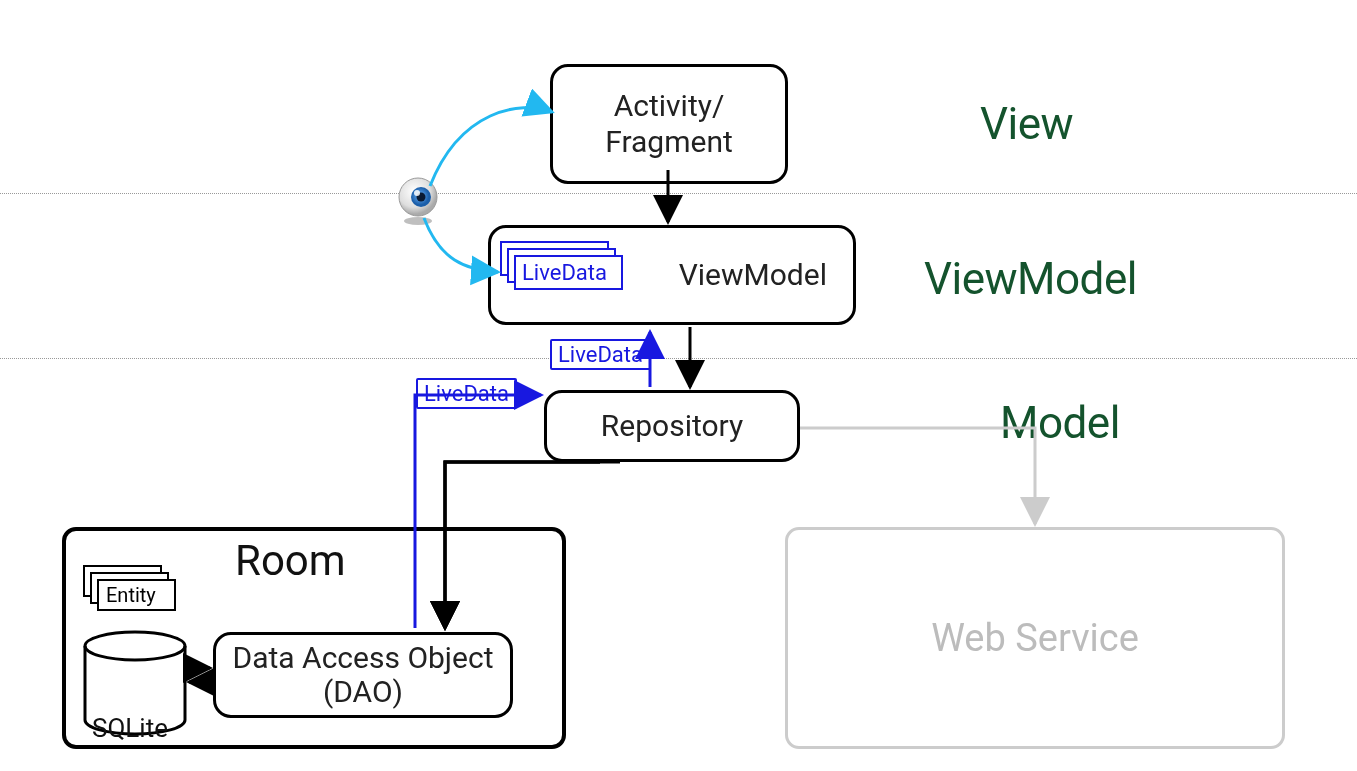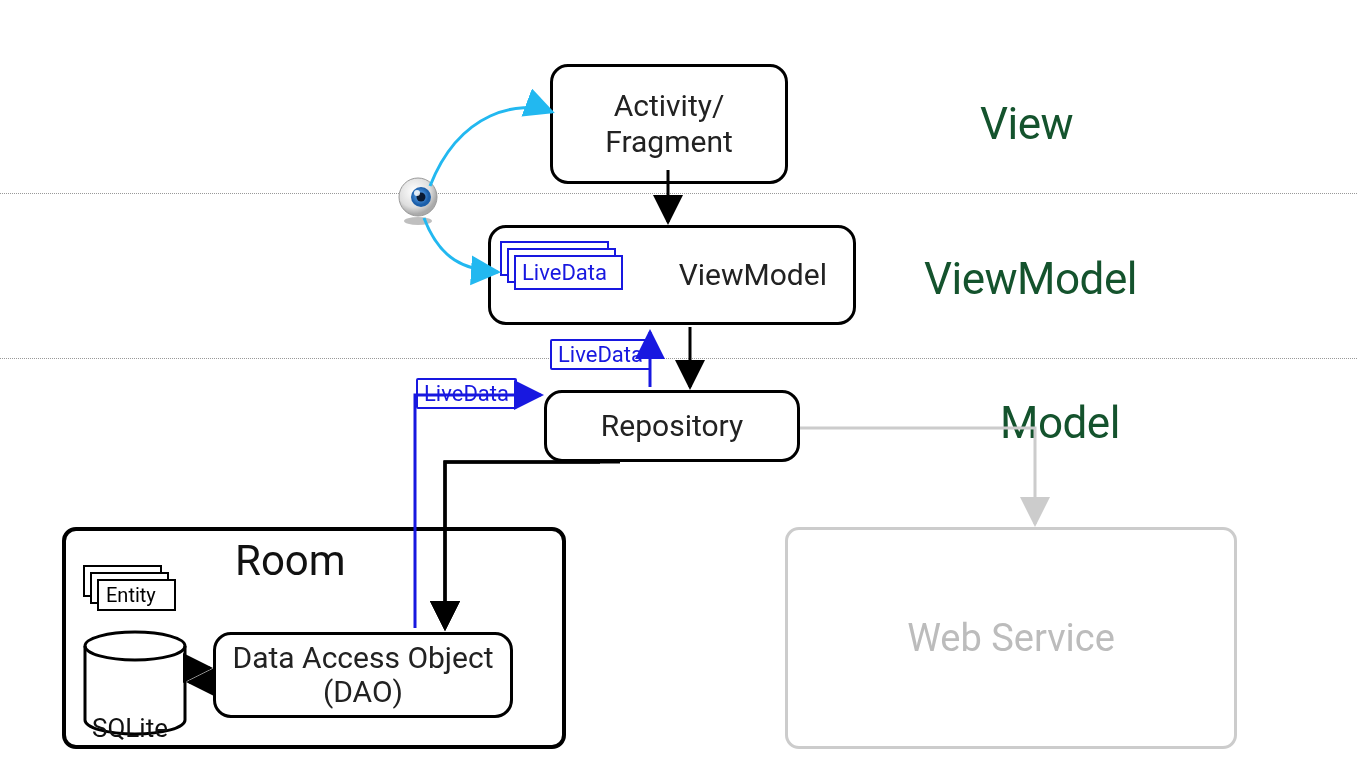--- a/index.html
+++ b/index.html
@@ -136,21 +136,21 @@
   <ellipse cx="55" cy="16" rx="50" ry="14" fill="#fff" stroke="#000" stroke-width="3"></ellipse>
   <path d="M5 16 L5 90" fill="none" stroke="#000" stroke-width="3"></path>
   <path d="M105 16 L105 90" fill="none" stroke="#000" stroke-width="3"></path>
   <path d="M5 90 A50 14 0 0 0 105 90" fill="#fff" stroke="#000" stroke-width="3"></path>
 </svg>
 <div class="sqlite-label" style="left:92px; top:690px;">SQLite</div>
 
 <div class="dao-box" style="left:213px; top:632px; width:300px; height:86px; white-space:pre-line;">Data Access Object
 (DAO)</div>
 
-<div class="webservice-box" style="left:785px; top:527px; width:452px; height:222px;">Web Service</div>
+<div class="webservice-box" style="left:785px; top:527px; width:500px; height:222px;">Web Service</div>
 
 <svg style="position:absolute; left:395px; top:175px;" width="46" height="54">
   <defs>
     <radialGradient id="eyegrad" cx="40%" cy="35%" r="60%">
       <stop offset="0%" stop-color="#fff"></stop>
       <stop offset="70%" stop-color="#dedede"></stop>
       <stop offset="100%" stop-color="#aaa"></stop>
     </radialGradient>
     <radialGradient id="irisgrad" cx="45%" cy="45%" r="55%">
       <stop offset="0%" stop-color="#6fb7ff"></stop>

